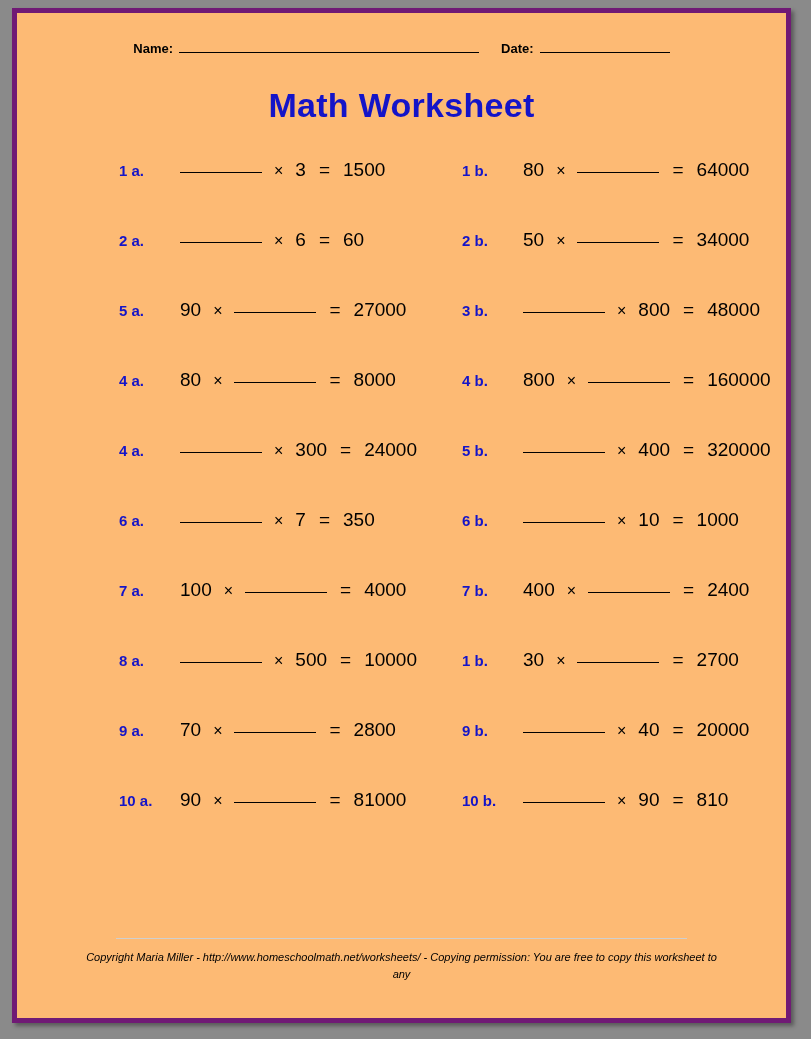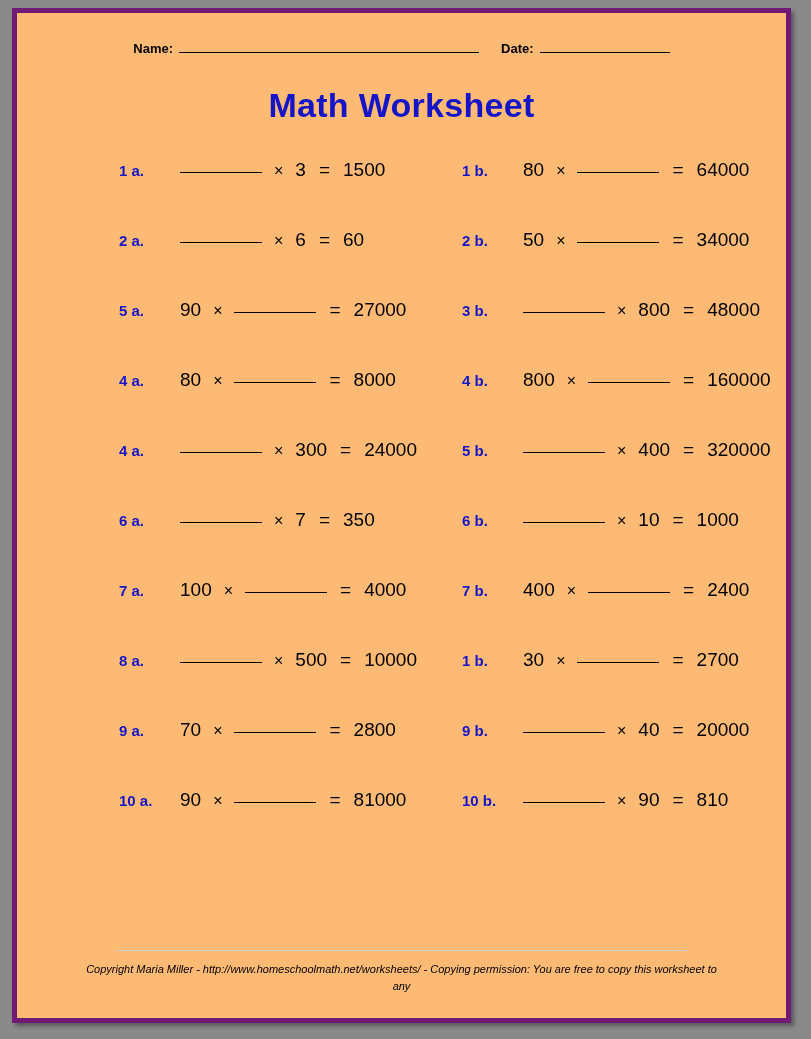--- a/index.html
+++ b/index.html
@@ -91,21 +91,21 @@
     height: 0;
     position: relative;
     top: -3px;
     margin: 0 5px;
   }
 
   .footer {
     position: absolute;
     left: 0;
     right: 0;
-    bottom: 22px;
+    bottom: 34px;
     text-align: center;
     font-style: italic;
     font-size: 11px;
     color: #000;
     line-height: 1.6;
     padding: 0 60px;
     box-sizing: border-box;
   }
   .footer .sep {
     border-top: 1px solid #cfcfcf;

